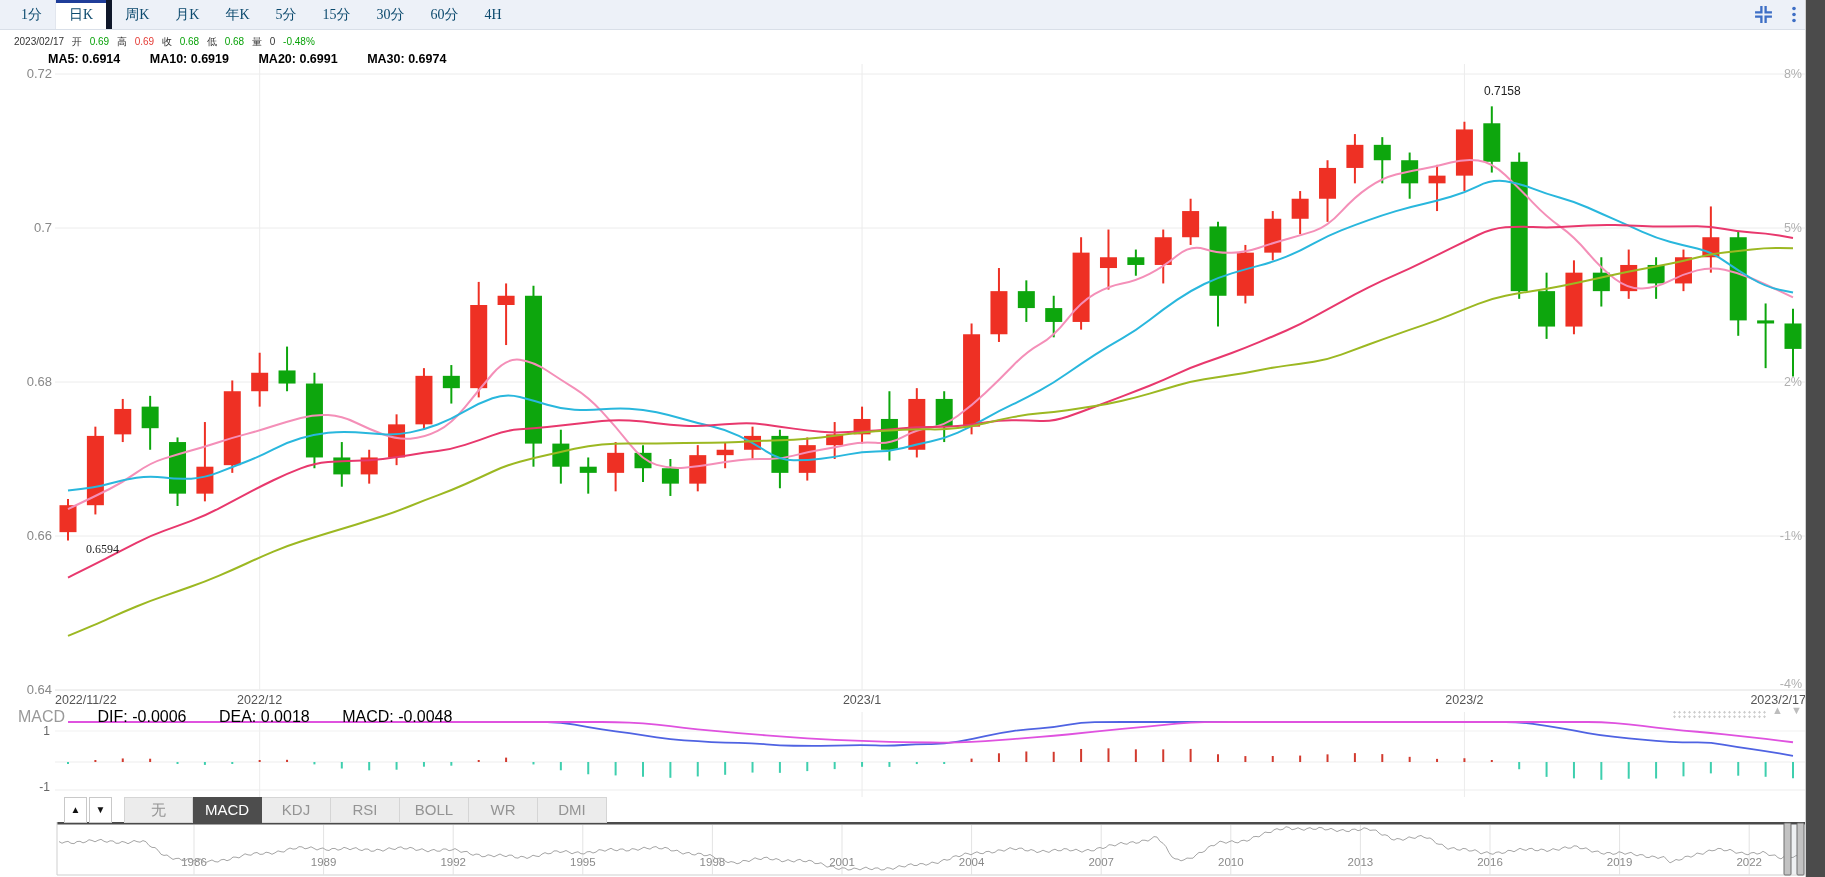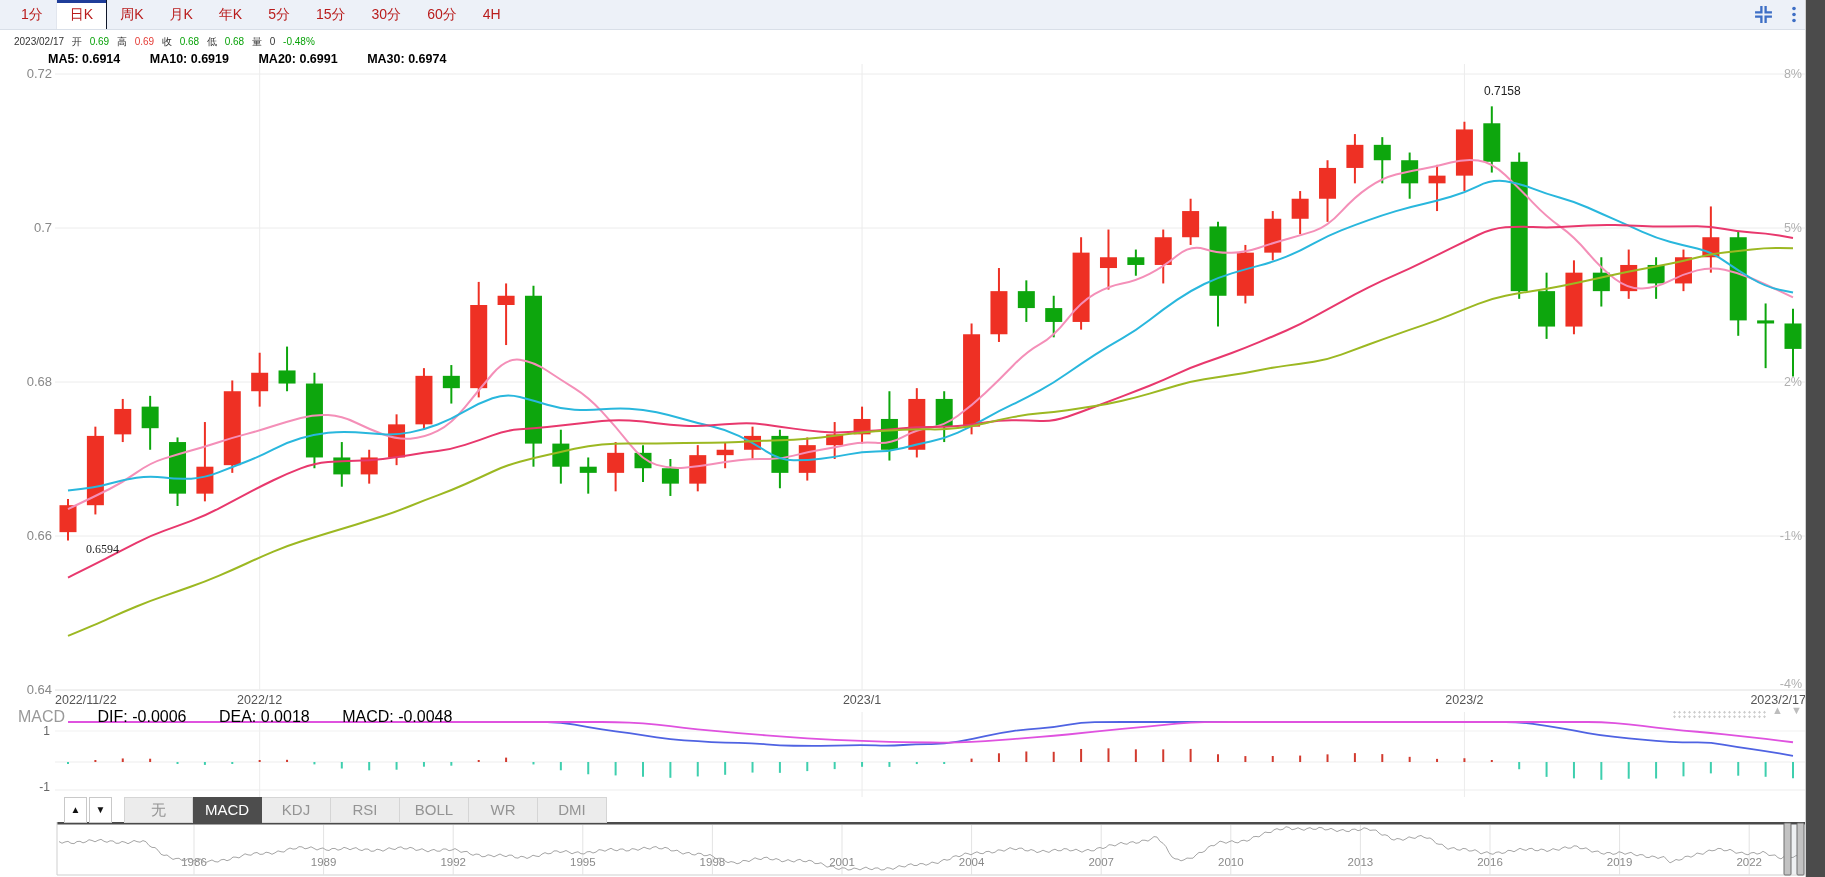--- a/index.html
+++ b/index.html
@@ -1,22 +1,22 @@
 <!DOCTYPE html>
 <html><head>
 <meta charset="utf-8">
 <style>
   html,body{margin:0;padding:0;background:#fff;font-family:"Liberation Sans",sans-serif;}
   #app{position:relative;width:1825px;height:877px;background:#fff;overflow:hidden;}
   #chart-svg{position:absolute;left:0;top:0;z-index:1;}
   
   #tabbar{position:absolute;left:0;top:0;width:1806px;height:30px;background:#edf1f8;
     border-bottom:1px solid #d9dfe8;display:flex;align-items:stretch;z-index:5;padding-left:8px;box-sizing:border-box;}
-  .ptab{padding:0 13px;line-height:29px;font-size:14px;color:#b91c1c;cursor:pointer;position:relative;}
-  .ptab.active{background:#fff;border-left:1px solid #e2e6ee;border-right:1px solid #0f172a;}
+  .ptab{padding:0 13px;line-height:29px;font-size:14px;color:#0c4a6e;cursor:pointer;position:relative;font-family:Liberation Serif, serif;}
+  .ptab.active{background:#fff;border-left:1px solid #e2e6ee;border-right:6px solid #0f172a;}
   .ptab.active::before{content:"";position:absolute;left:0;top:0;right:0;height:3px;background:#1f3d99;}
   #tabbar-icons{position:absolute;right:28px;top:5px;display:flex;gap:18px;align-items:center;}
   
   #quote-row{position:absolute;left:14px;top:35px;z-index:4;font-size:10px;color:#333;white-space:nowrap;}
   #quote-row span{margin-right:5px;}
   .v-green{color:#09a209;} .v-red{color:#e43b35;} .v-plain{color:#333;}
   #ma-row{position:absolute;left:48px;top:52px;z-index:4;font-size:12.5px;white-space:nowrap;font-weight:bold;}
   #ma-row span{margin-right:26px;}
   
   .annot{position:absolute;z-index:4;font-size:12px;color:#222;}

